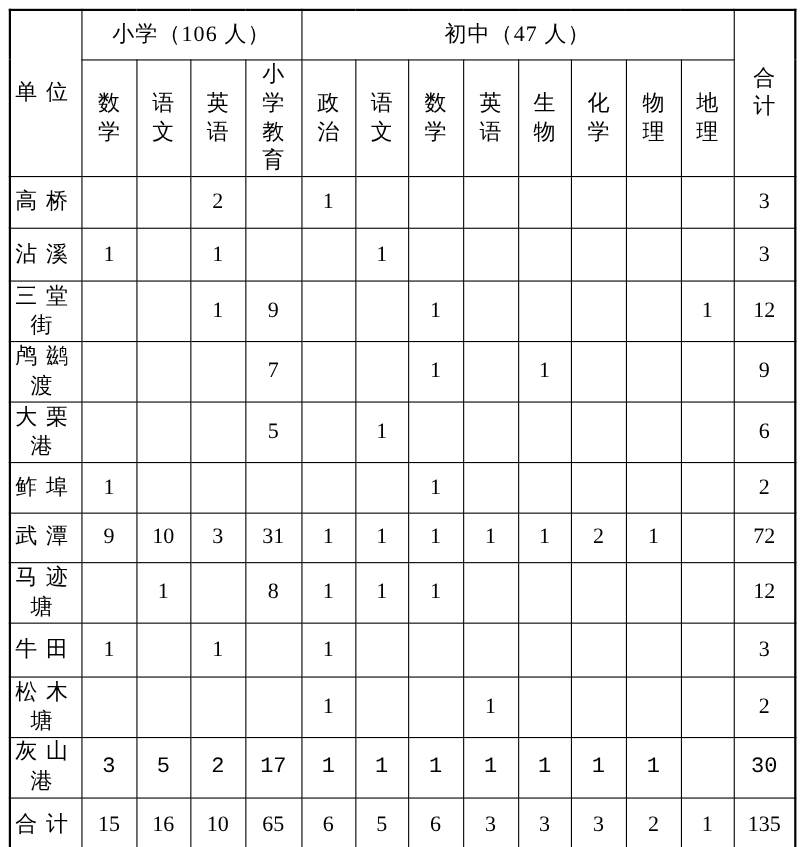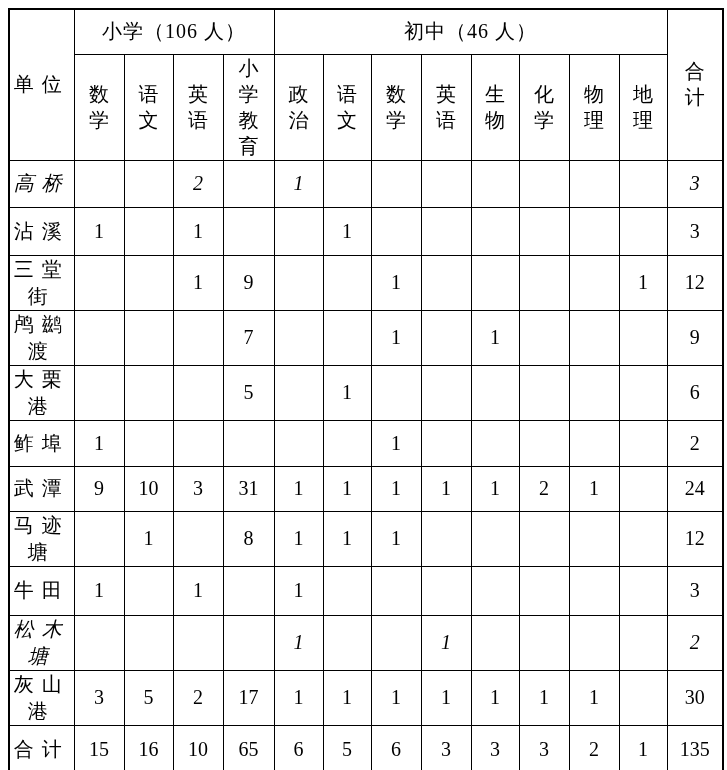--- a/index.html
+++ b/index.html
@@ -70,40 +70,40 @@
       <col style="width:48px">
         <col style="width:50px">
         <col style="width:50px">
         <col style="width:48px">
       <col style="width:56px">
     </colgroup>
     <thead>
       <tr class="r-group">
         <td rowspan="2" class="unit-cell">单位</td>
         <td colspan="4" class="group-cell">小学（106 人）</td>
-        <td colspan="8" class="group-cell">初中（46 人）</td>
+        <td colspan="8" class="group-cell">初中（47 人）</td>
         <td rowspan="2"><span class="vstack">合计</span></td>
       </tr>
       <tr class="r-sub">
         <td><span class="vstack">数学</span></td>
         <td><span class="vstack">语文</span></td>
         <td><span class="vstack">英语</span></td>
         <td><span class="vstack">小学教育</span></td>
         <td><span class="vstack">政治</span></td>
         <td><span class="vstack">语文</span></td>
         <td><span class="vstack">数学</span></td>
         <td><span class="vstack">英语</span></td>
         <td><span class="vstack">生物</span></td>
         <td><span class="vstack">化学</span></td>
         <td><span class="vstack">物理</span></td>
         <td><span class="vstack">地理</span></td>
       </tr>
     </thead>
     <tbody id="tbody-data">
-        <tr style="height: 47px; font-style: italic;">
+        <tr style="height: 47px;">
           <td class="unit-cell">高桥</td>
           <td class="num-cell"></td>
           <td class="num-cell"></td>
           <td class="num-cell">2</td>
           <td class="num-cell"></td>
           <td class="num-cell">1</td>
           <td class="num-cell"></td>
           <td class="num-cell"></td>
           <td class="num-cell"></td>
           <td class="num-cell"></td>
@@ -199,21 +199,21 @@
           <td class="num-cell">3</td>
           <td class="num-cell">31</td>
           <td class="num-cell">1</td>
           <td class="num-cell">1</td>
           <td class="num-cell">1</td>
           <td class="num-cell">1</td>
           <td class="num-cell">1</td>
           <td class="num-cell">2</td>
           <td class="num-cell">1</td>
           <td class="num-cell"></td>
-          <td class="num-cell">24</td>
+          <td class="num-cell">72</td>
         </tr>
         <tr style="height: 50px;">
           <td class="unit-cell">马迹塘</td>
           <td class="num-cell"></td>
           <td class="num-cell">1</td>
           <td class="num-cell"></td>
           <td class="num-cell">8</td>
           <td class="num-cell">1</td>
           <td class="num-cell">1</td>
           <td class="num-cell">1</td>
@@ -233,37 +233,37 @@
           <td class="num-cell">1</td>
           <td class="num-cell"></td>
           <td class="num-cell"></td>
           <td class="num-cell"></td>
           <td class="num-cell"></td>
           <td class="num-cell"></td>
           <td class="num-cell"></td>
           <td class="num-cell"></td>
           <td class="num-cell">3</td>
         </tr>
-        <tr style="height: 55px; font-style: italic;">
+        <tr style="height: 55px;">
           <td class="unit-cell">松木塘</td>
           <td class="num-cell"></td>
           <td class="num-cell"></td>
           <td class="num-cell"></td>
           <td class="num-cell"></td>
           <td class="num-cell">1</td>
           <td class="num-cell"></td>
           <td class="num-cell"></td>
           <td class="num-cell">1</td>
           <td class="num-cell"></td>
           <td class="num-cell"></td>
           <td class="num-cell"></td>
           <td class="num-cell"></td>
           <td class="num-cell">2</td>
         </tr>
-        <tr style="height: 50px;">
+        <tr style="height: 50px; font-family: Liberation Mono, monospace;">
           <td class="unit-cell">灰山港</td>
           <td class="num-cell">3</td>
           <td class="num-cell">5</td>
           <td class="num-cell">2</td>
           <td class="num-cell">17</td>
           <td class="num-cell">1</td>
           <td class="num-cell">1</td>
           <td class="num-cell">1</td>
           <td class="num-cell">1</td>
           <td class="num-cell">1</td>

